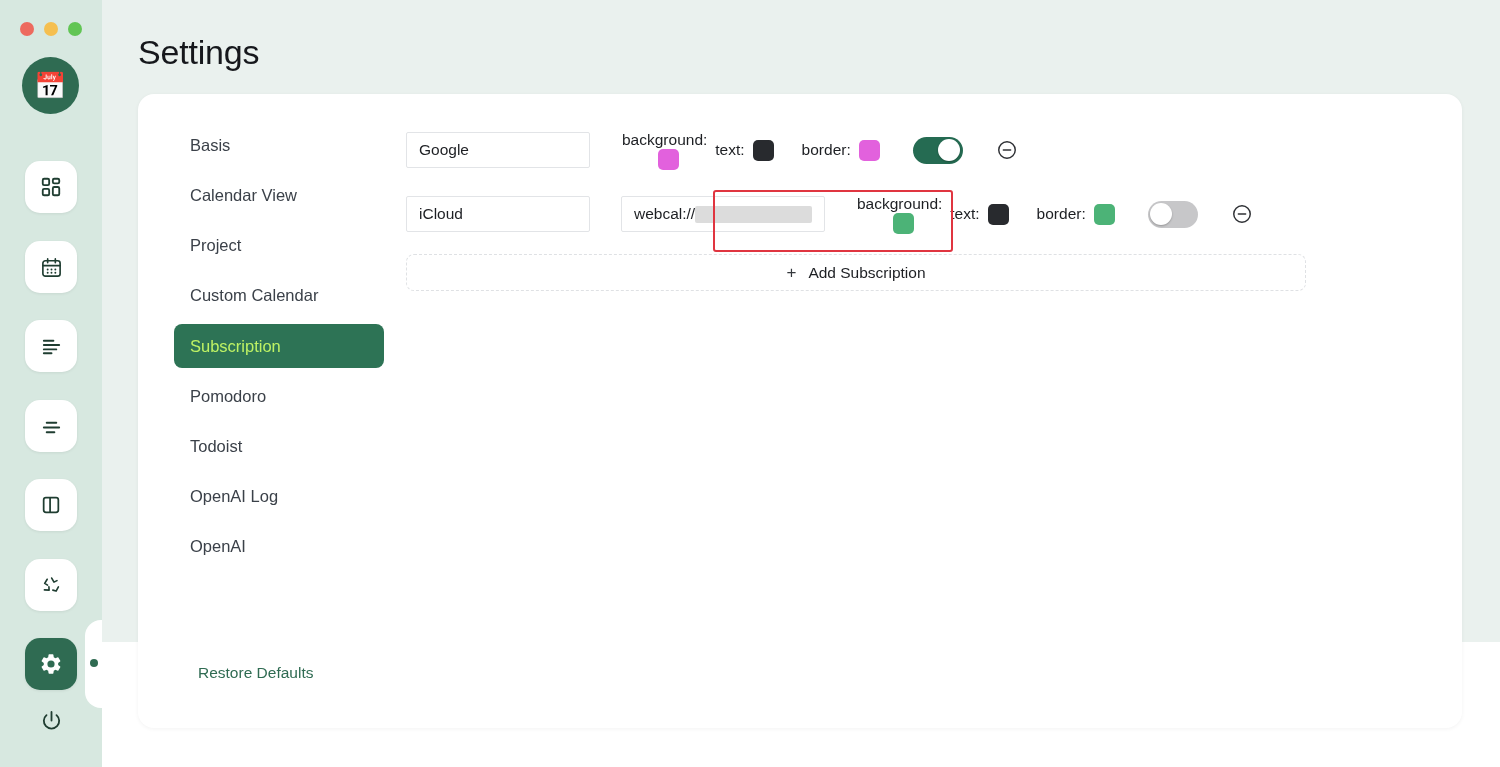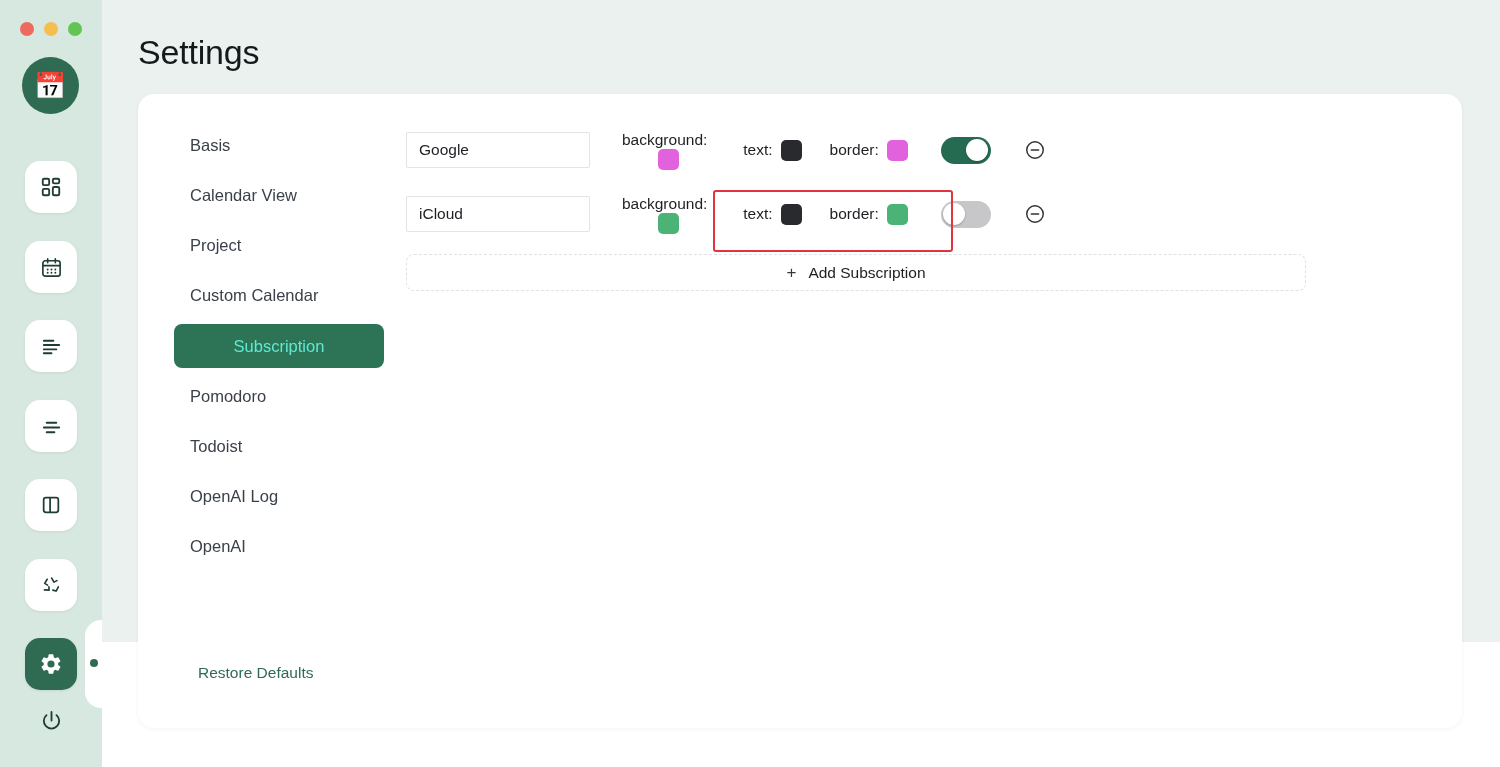--- a/index.html
+++ b/index.html
@@ -149,25 +149,24 @@
     padding: 0 16px;
     margin-bottom: 17px;
     border-radius: 8px;
     font-size: 16.5px;
     color: #3b4149;
     cursor: pointer;
     white-space: nowrap;
   }
   .nav-item.active {
     background: #2d7355;
-    color: #5eead4;
+    color: #bef264;
     height: 44px;
     margin-top: -5px;
     margin-bottom: 12px;
-    justify-content: center;
   }
 
   .restore-defaults {
     position: absolute;
     left: 60px;
     top: 570px;
     font-size: 15.5px;
     color: #2f6b52;
     cursor: pointer;
   }
@@ -220,21 +219,21 @@
     white-space: nowrap;
   }
   .swatch-group .lbl { margin-right: 8px; }
   .swatch {
     width: 21px; height: 21px;
     border-radius: 5px;
     cursor: pointer;
   }
 
   .gap-bg    { margin-left: 32px; flex-direction: column; }
-  .gap-text  { margin-left: 28px; }
+  .gap-text  { }
   .gap-brd   { margin-left: 28px; }
 
   .toggle {
     margin-left: 33px;
     width: 50px; height: 27px;
     border-radius: 14px;
     position: relative;
     cursor: pointer;
     flex: 0 0 auto;
   }
@@ -456,20 +455,24 @@
                 <path d="M8 12h8" stroke-linecap="round"></path>
               </svg>
             </span>
           </div>
         </div>
 
         <div class="sub-row">
           <div class="txt-input name">
             <span>iCloud</span>
           </div>
+          <div class="txt-input url">
+            <span>webcal://</span>
+              <span class="redaction"></span>
+          </div>
 
           <div class="swatch-group gap-bg">
             <span class="lbl">background:</span>
             <span class="swatch" style="background:#4cb377"></span>
           </div>
           <div class="swatch-group gap-text">
             <span class="lbl">text:</span>
             <span class="swatch" style="background:#282a2e"></span>
           </div>
           <div class="swatch-group gap-brd">

